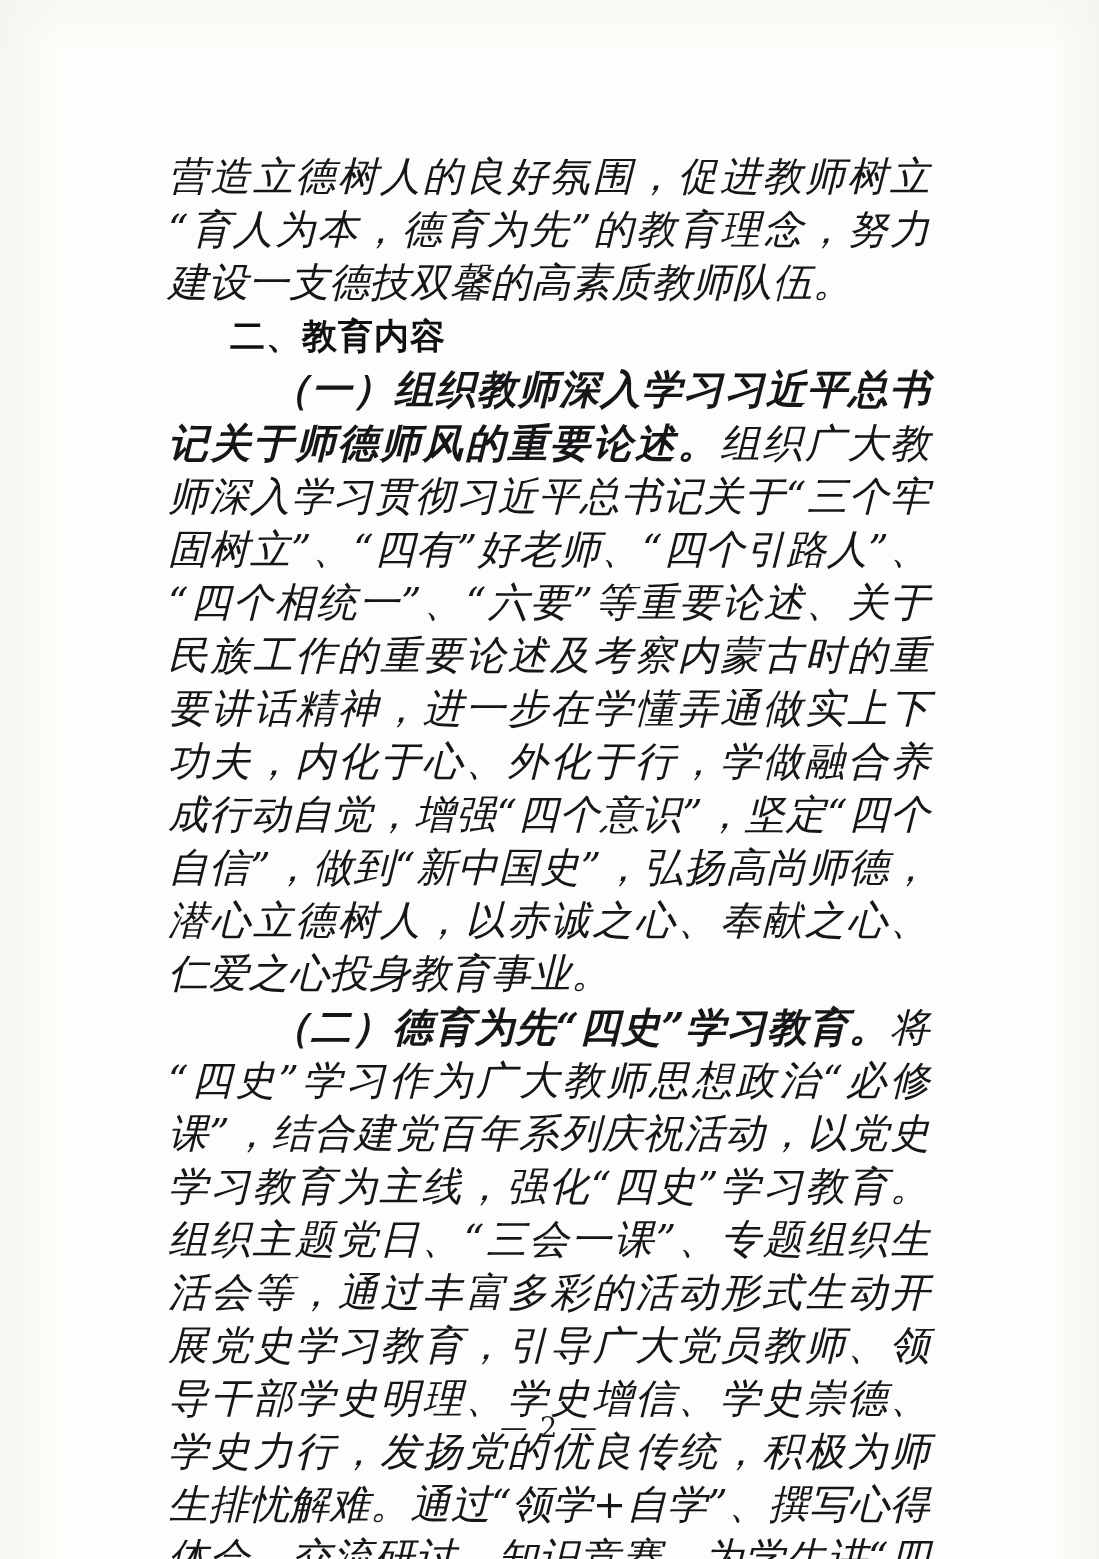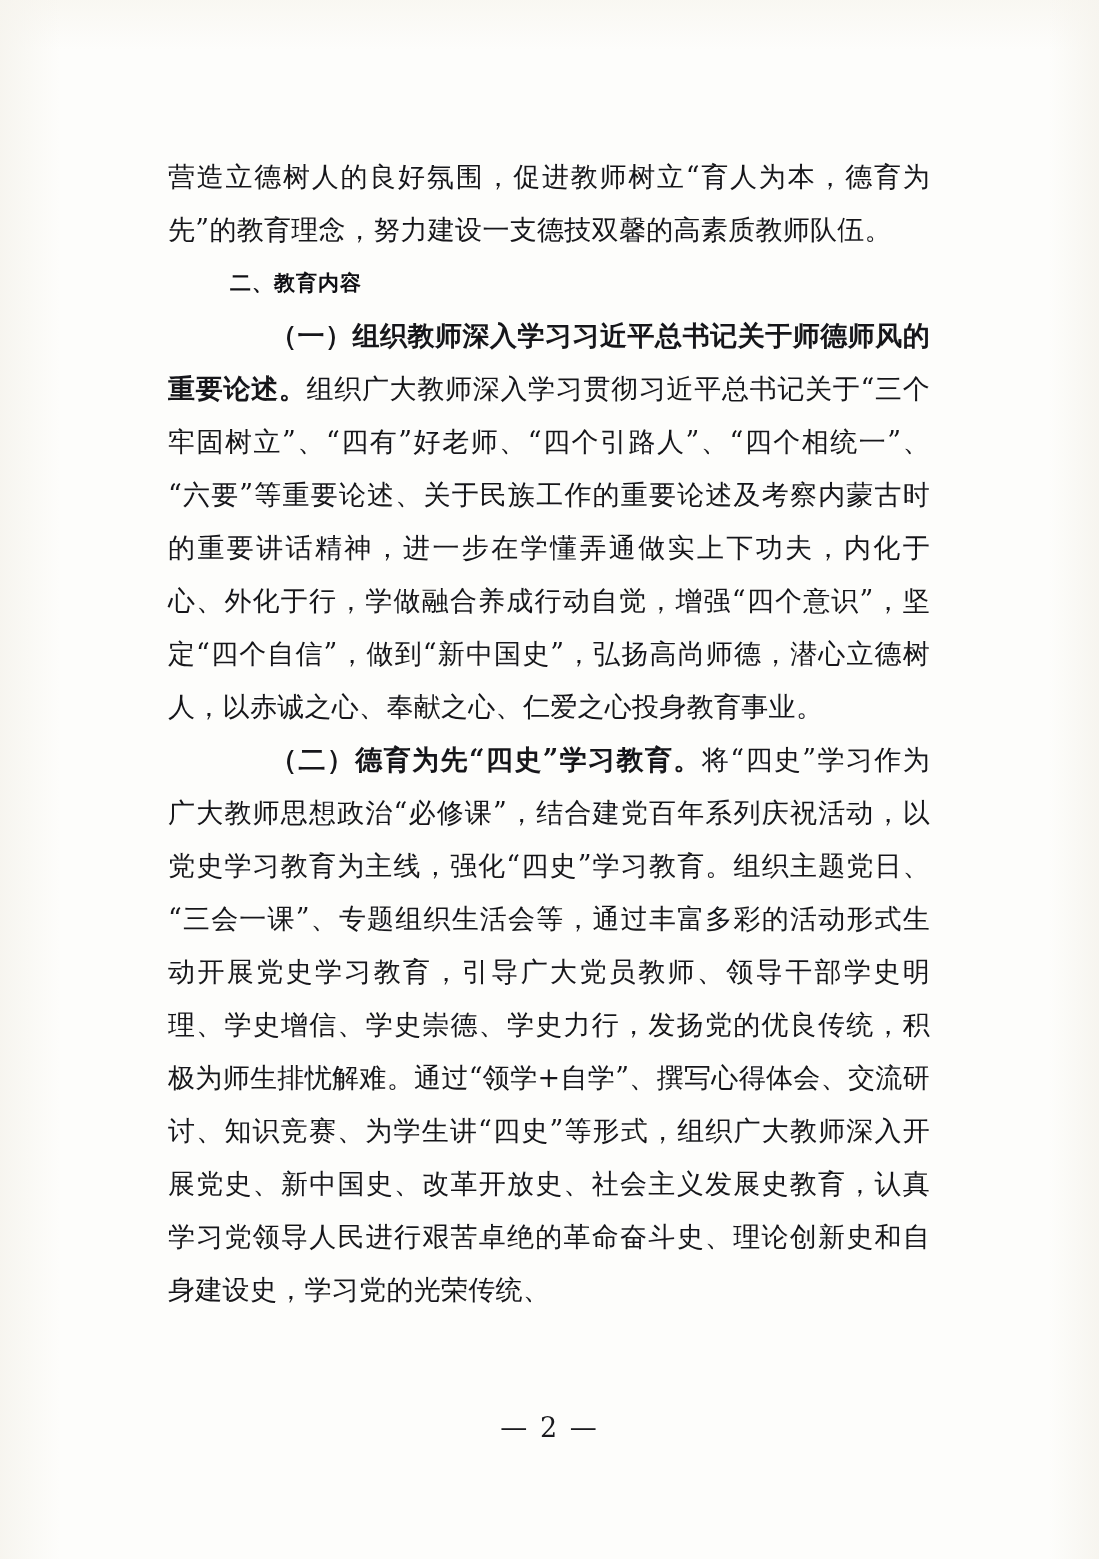--- a/index.html
+++ b/index.html
@@ -30,34 +30,35 @@
       linear-gradient(to bottom, rgba(248,246,240,0.8) 0px, rgba(255,255,255,0) 50px);
     pointer-events: none;
   }
   .doc-body {
     position: absolute;
     left: 168px;
     top: 150px;
     width: 762px;
   }
   .para {
-    font-size: 27px;
+    font-size: 40px;
     line-height: 53px;
     color: #16161a;
     text-align: justify;
     text-justify: inter-ideograph;
     letter-spacing: 0.3px;
     margin: 0 0 0 0;
     font-family: "DejaVu Serif", "Liberation Serif", serif;
+    font-style: italic;
   }
   .indent {
     text-indent: 62px;
   }
   .heading {
-    font-size: 21px;
+    font-size: 35px;
     line-height: 53px;
     color: #101014;
     font-weight: bold;
     text-indent: 62px;
     margin: 0;
     letter-spacing: 1px;
   }
   .bold-lead {
     font-weight: bold;
     margin-left: 40px;

